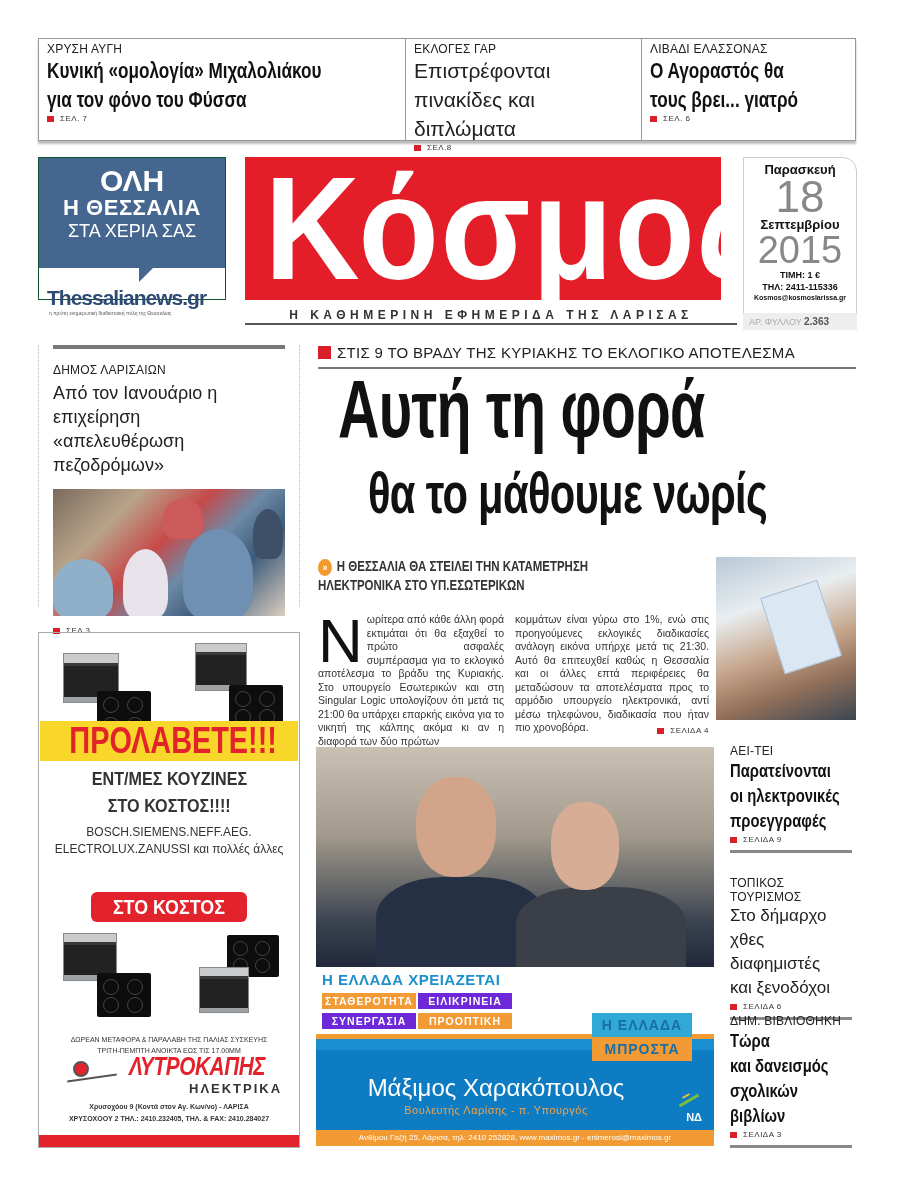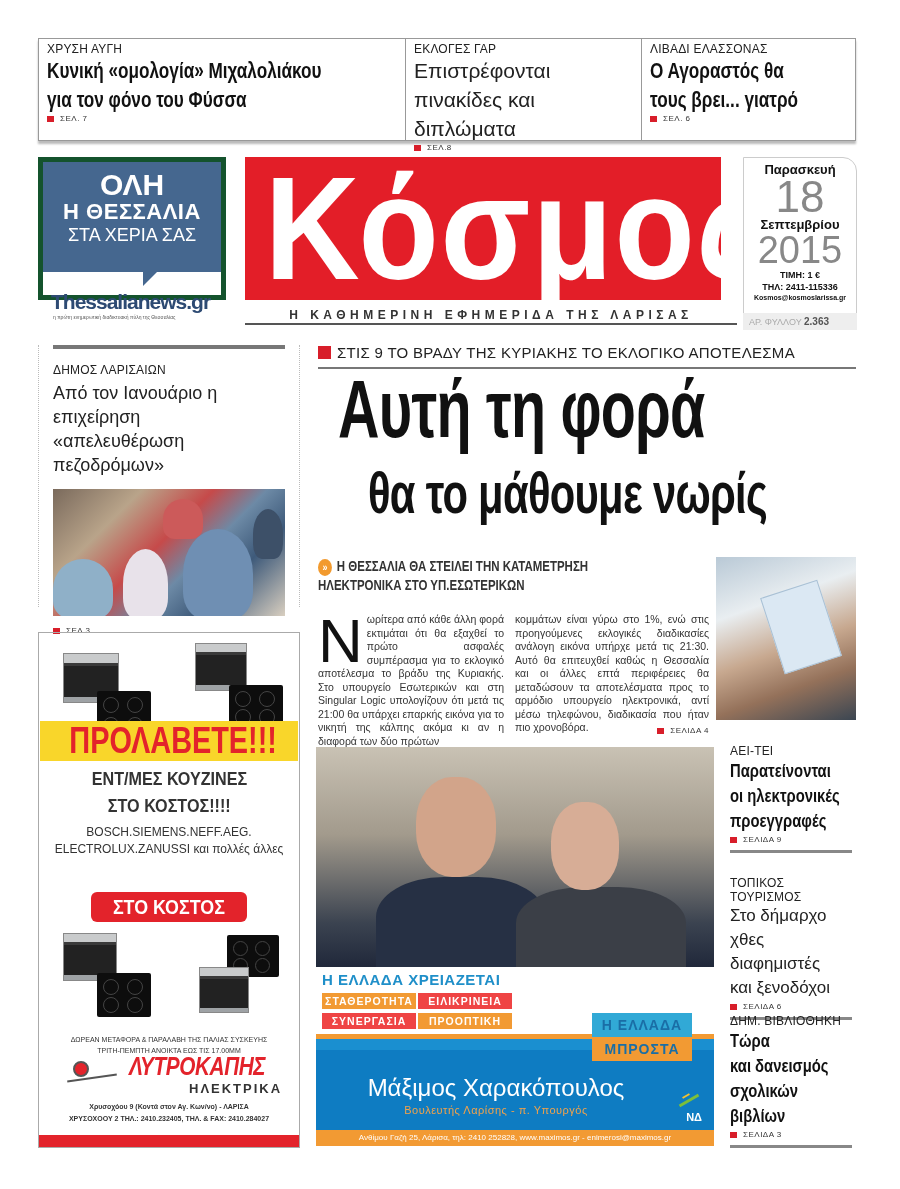--- a/index.html
+++ b/index.html
@@ -10,21 +10,21 @@
   .page-ref { font-size: 8px; color: #333; letter-spacing: 0.5px; }
 
   
   .top-strip { left: 38px; top: 38px; width: 818px; height: 103px; border: 1px solid #999; box-shadow: 0 3px 2px #bbb; display: flex; }
   .teaser { padding: 3px 8px; border-right: 1px solid #999; }
   .teaser:last-child { border-right: none; }
   .teaser-title-bold { font-weight: 900; font-size: 22px; line-height: 29px; transform: scaleX(0.78); transform-origin: left; white-space: nowrap; }
   .teaser-title-light { font-size: 21px; line-height: 29px; color: #222; }
 
   
-  .thess { left: 38px; top: 157px; width: 188px; height: 143px; border: 5px solid #14532d; }
+  .thess { left: 38px; top: 157px; width: 188px; height: 143px; border: 1px solid #14532d; }
   .thess-top { background: #45678f; height: 110px; color: #fff; text-align: center; padding-top: 8px; position: relative; }
   .thess-top .l1 { font-size: 30px; font-weight: 700; line-height: 30px; }
   .thess-top .l2 { font-size: 22px; font-weight: 700; line-height: 24px; letter-spacing: 0.5px; }
   .thess-top .l3 { font-size: 18px; line-height: 22px; }
   .thess-bubble { position: absolute; bottom: -14px; left: 100px; width: 0; height: 0; border-left: 0 solid transparent; border-right: 16px solid transparent; border-top: 16px solid #45678f; }
   .thess-logo { padding: 18px 8px 0; font-size: 21px; font-weight: 900; color: #2d4a73; letter-spacing: -1px; }
   .thess-logo span { color: #2d4a73; }
   .thess-tag { font-size: 5px; color: #555; padding-left: 10px; }
 
   
@@ -68,21 +68,21 @@
   .ballot-photo { left: 716px; top: 557px; width: 140px; height: 163px; background: linear-gradient(160deg, #b9c9d6 0%, #e9eef1 30%, #c7a88f 55%, #94715a 75%, #3b4652 100%); overflow: hidden; }
   .ballot-paper { position:absolute; left: 55px; top: 30px; width: 60px; height: 80px; background: #dbe8f3; transform: rotate(-18deg); border: 1px solid #a9c0d4; }
 
   
   .cand-photo { left: 316px; top: 747px; width: 398px; height: 220px; background: linear-gradient(180deg, #c9c2b4 0%, #a29a8c 40%, #3b4350 80%, #20283a 100%); overflow: hidden; }
   .face { position: absolute; border-radius: 45% 45% 45% 45%; background: #d2a48a; }
   .suit { position: absolute; border-radius: 40% 40% 0 0; background: #263044; }
   .camp-need { left: 322px; top: 971px; font-size: 15px; color: #1f8fc9; font-weight: 700; letter-spacing: 0.5px; text-align: center; }
   .tag { position: absolute; font-size: 10.5px; font-weight: 700; color: #fff; text-align: center; height: 16px; line-height: 16px; letter-spacing: 1px; }
   .tag.o { background: #f29a33; }
-  .tag.b { background: #ef4444; }
+  .tag.b { background: #6d28d9; }
   .front-box { left: 592px; top: 1013px; width: 100px; height: 48px; }
   .front-box .a { background: #31a9d6; color: #1a6ea6; font-size: 14px; font-weight: 900; text-align: center; height: 24px; line-height: 24px; letter-spacing: 1px; }
   .front-box .b { background: #f29a33; color: #1a6ea6; font-size: 14px; font-weight: 900; text-align: center; height: 24px; line-height: 24px; letter-spacing: 1px; }
   .camp-band { left: 316px; top: 1034px; width: 398px; height: 96px; background: linear-gradient(180deg, #f29a33 0 5px, #1a8fd0 5px 16px, #0e7cc2 16px 100%); }
   .camp-name { left: 316px; top: 1074px; width: 360px; text-align: center; font-size: 24px; color: #fff; }
   .camp-role { left: 316px; top: 1104px; width: 360px; text-align: center; font-size: 11px; color: #f2a24a; letter-spacing: 0.5px; }
   .nd-logo { left: 676px; top: 1095px; width: 26px; height: 28px; }
   .nd-logo .t { position: absolute; bottom: 0; right: 0; font-size: 11px; font-weight: 900; color: #fff; }
   .nd-logo .s { position:absolute; left:2px; top:4px; width: 22px; height: 3px; background: #7cbf3a; transform: rotate(-30deg); }
   .nd-logo .s2 { position:absolute; left:6px; top:0px; width: 8px; height: 2px; background: #f2c12e; transform: rotate(-30deg); }

